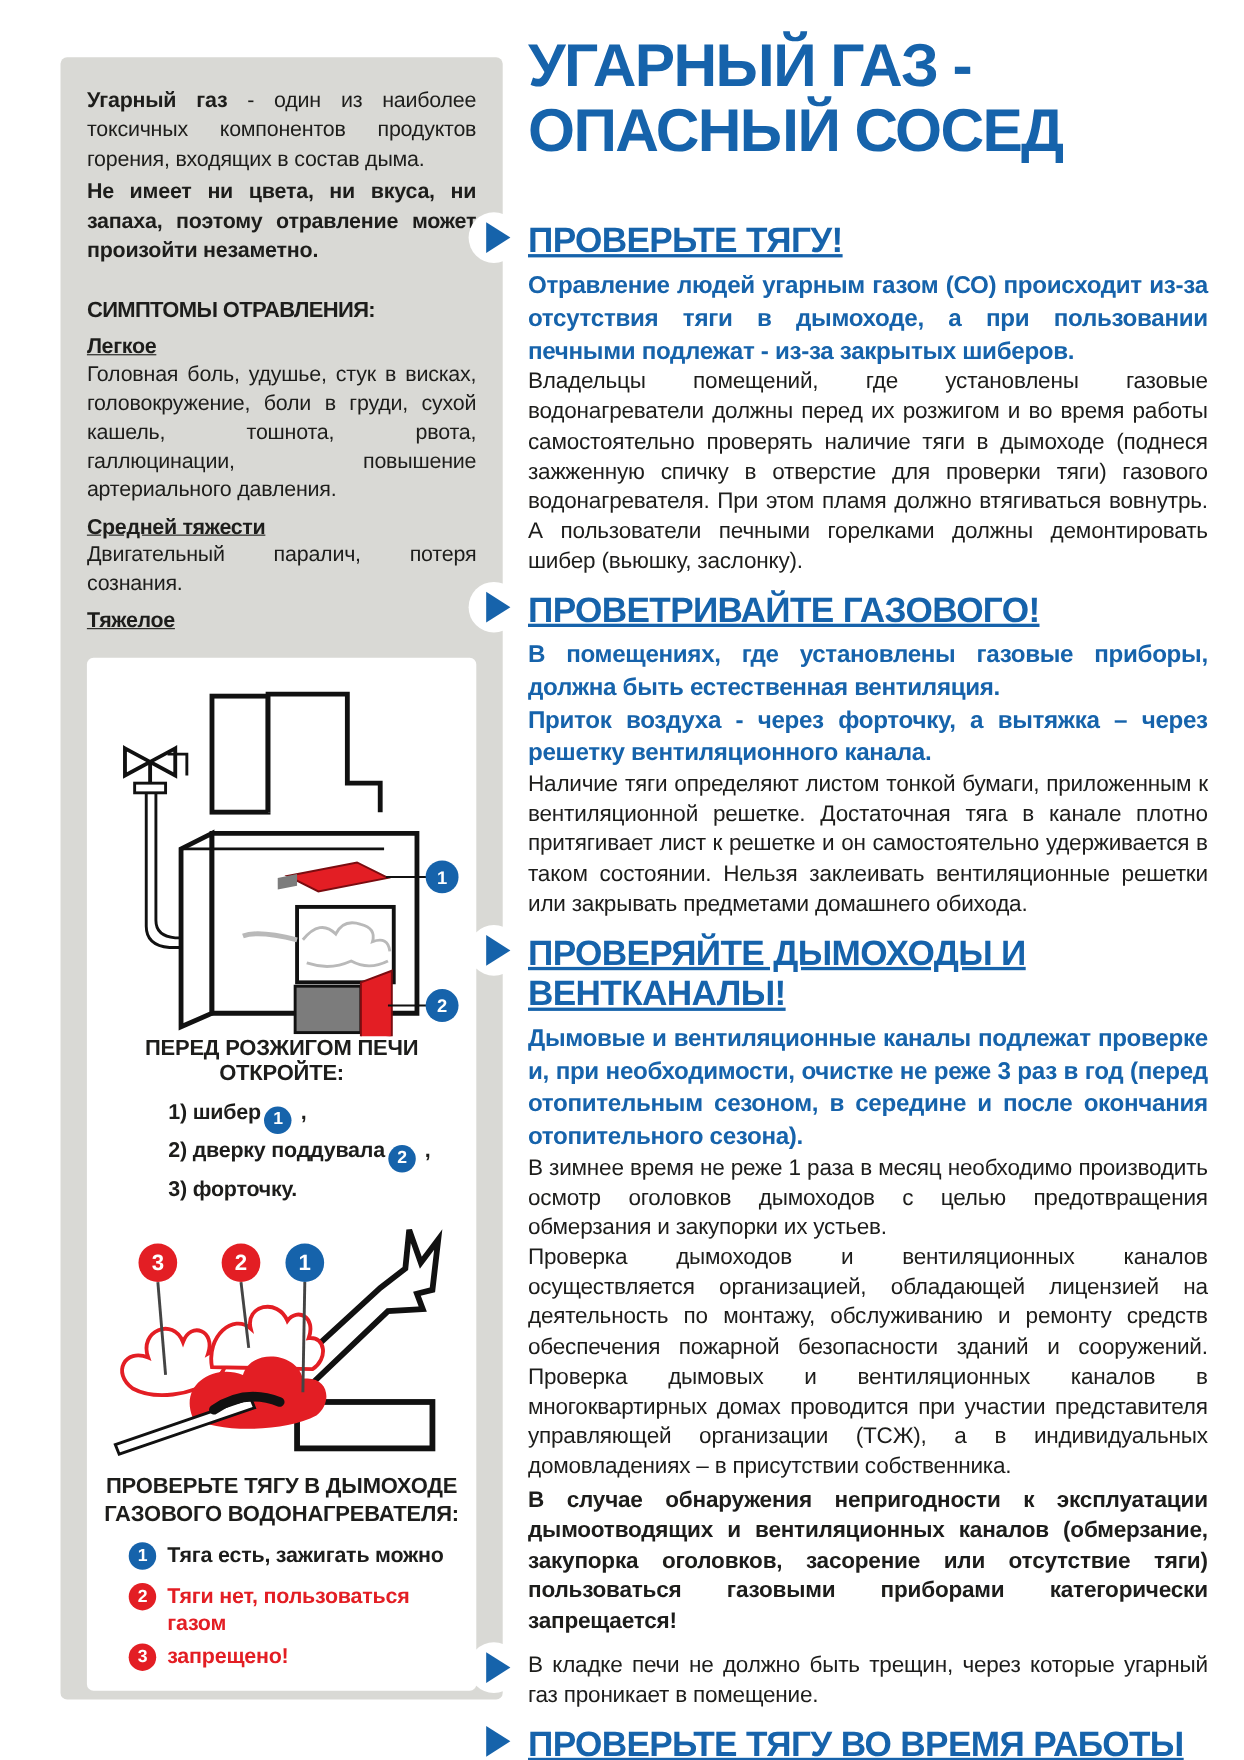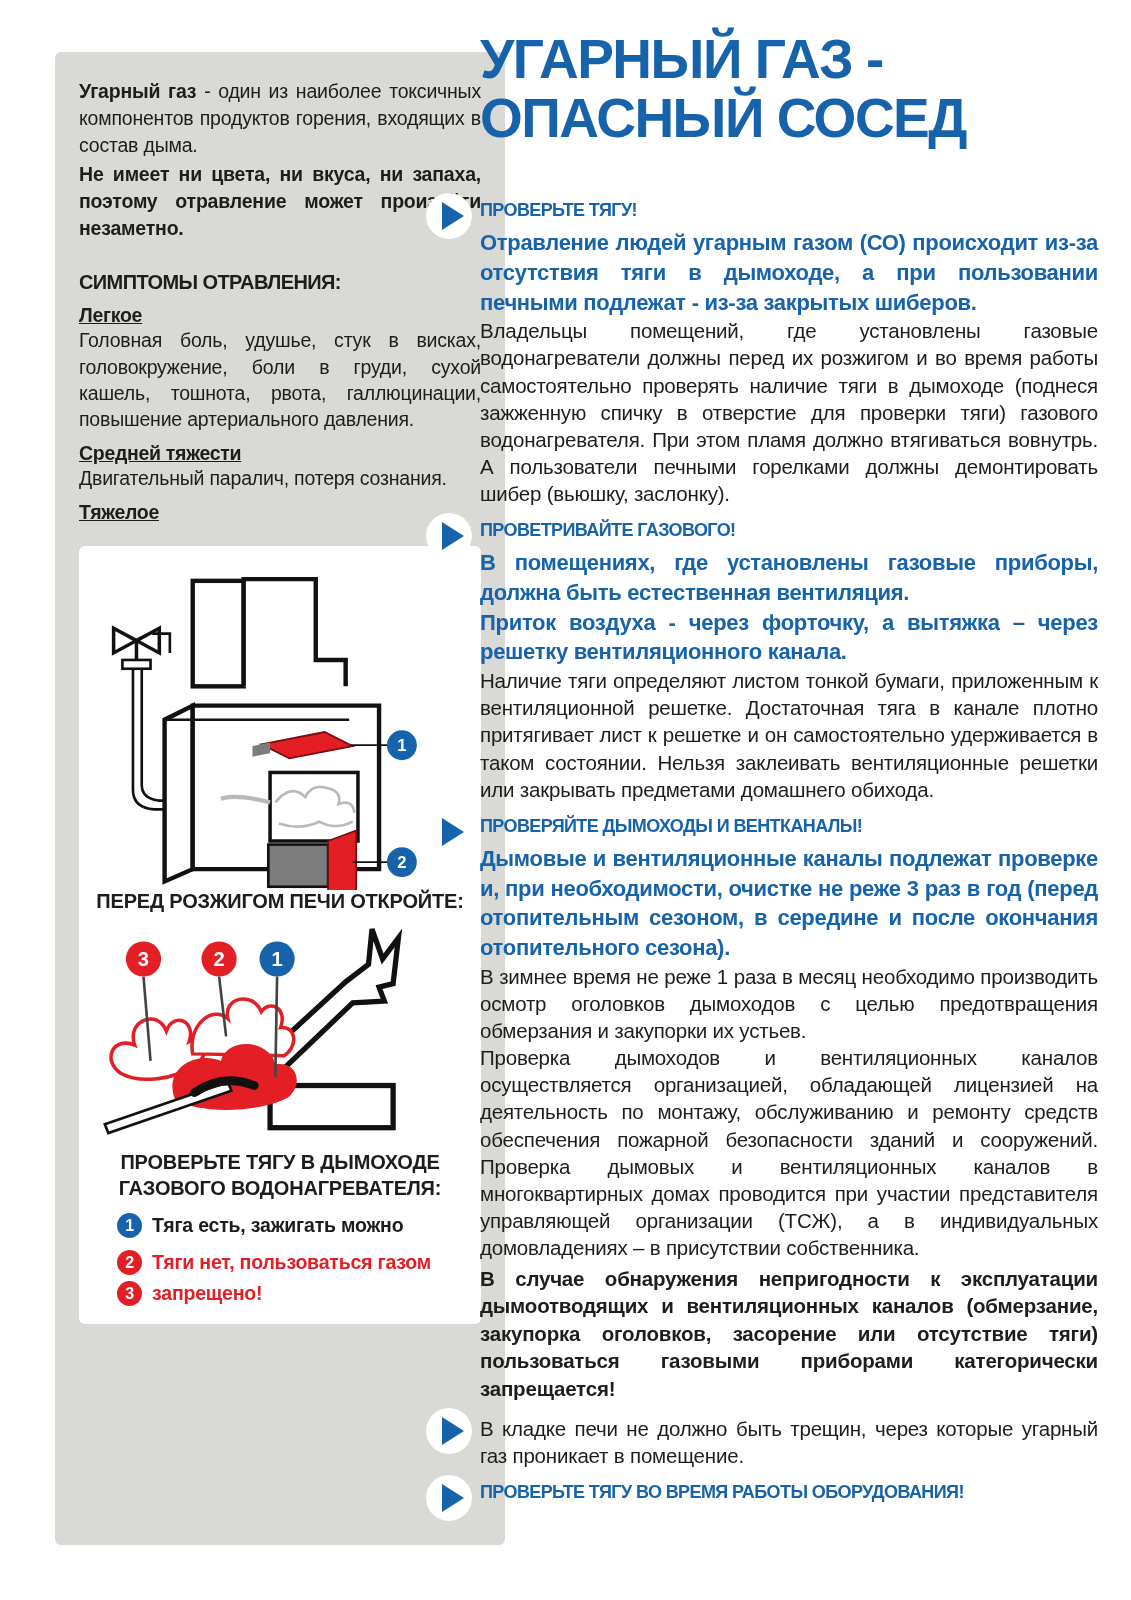--- a/index.html
+++ b/index.html
@@ -17,21 +17,21 @@
   .poster{
     position:relative;
     width:1131px;height:1600px;
     background:#ffffff;
     overflow:hidden;
   }
 
   
   .info-panel{
     position:absolute;left:55px;top:52px;
-    width:450px;height:1493px;
+    width:402px;height:1493px;
     background:var(--panel);
     border-radius:6px;
     padding:26px 24px 18px 24px;
   }
   .intro{
     font-size:19.5px;line-height:1.38;text-align:justify;letter-spacing:-0.2px;
   }
   .intro .lead-bold{font-weight:bold;}
   .intro-emphasis{
     font-weight:bold;font-size:19.5px;line-height:1.38;text-align:justify;
@@ -88,21 +88,22 @@
     position:absolute;left:480px;top:30px;width:618px;
   }
   .page-title{
     color:var(--blue);font-weight:bold;
     font-size:55px;line-height:1.07;letter-spacing:-1.5px;
     margin-bottom:52px;
   }
   .section{margin-bottom:13px;}
   .section-heading{
     position:relative;
-    color:var(--blue);font-weight:bold;font-size:18px;letter-spacing:-0.6px;
+    color:var(--blue);font-weight:bold;font-size:32px;letter-spacing:-0.6px;
+    text-decoration:underline;
     margin-bottom:7px;
   }
   .arrow-marker{
     position:absolute;left:-54px;top:-7px;
     width:46px;height:46px;border-radius:50%;
     background:#ffffff;
     display:flex;align-items:center;justify-content:center;
   }
   .arrow-marker .tri{
     width:0;height:0;
@@ -175,20 +176,25 @@
         <path d="M150,258 q16,-6 56,4" fill="none" stroke="#b9b9b9" stroke-width="5"></path>
 
         <rect x="204" y="310" width="68" height="48" fill="#7c7c7c" stroke="#111" stroke-width="3"></rect>
         <polygon points="272,306 304,294 304,362 272,370" fill="var(--red)" stroke="#7a0c10" stroke-width="2"></polygon>
         <line x1="300" y1="330" x2="344" y2="330" stroke="#111" stroke-width="2"></line>
         <circle cx="356" cy="330" r="17" fill="var(--blue)"></circle>
         <text x="356" y="337" text-anchor="middle" font-size="19" font-weight="bold" fill="#fff">2</text>
       </svg>
 
       <div class="ill-heading">ПЕРЕД РОЗЖИГОМ ПЕЧИ ОТКРОЙТЕ:</div>
+      <ul class="open-list">
+        <li><span>1) шибер</span><span class="badge blue">1</span><span> ,</span></li>
+        <li><span>2) дверку поддувала</span><span class="badge blue">2</span><span> ,</span></li>
+        <li><span>3) форточку.</span></li>
+      </ul>
 
       <svg width="334" height="222" viewBox="0 0 380 252">
 
         <path d="M170,190 L292,78 L318,58 L322,18 L334,52 L352,28 L346,80 L330,84 L336,100 L300,102 L212,186 Z" fill="#fff" stroke="#111" stroke-width="6"></path>
         <rect x="206" y="196" width="140" height="48" fill="#fff" stroke="#111" stroke-width="6"></rect>
 
         <path d="M36,182 C14,166 28,140 52,150 C42,122 78,108 88,134 C96,112 122,122 114,146 C132,136 140,158 122,172 C96,190 58,194 36,182 Z" fill="#fff" stroke="var(--red)" stroke-width="4"></path>
         <path d="M118,160 C112,128 140,104 158,120 C152,96 186,88 196,112 C206,98 226,108 218,130 C236,128 238,152 222,162 Z" fill="#fff" stroke="var(--red)" stroke-width="4"></path>
 
         <path d="M98,212 C84,178 120,156 150,168 C158,140 206,144 212,172 C238,168 244,196 226,210 C192,228 122,228 98,212 Z" fill="var(--red)"></path>

